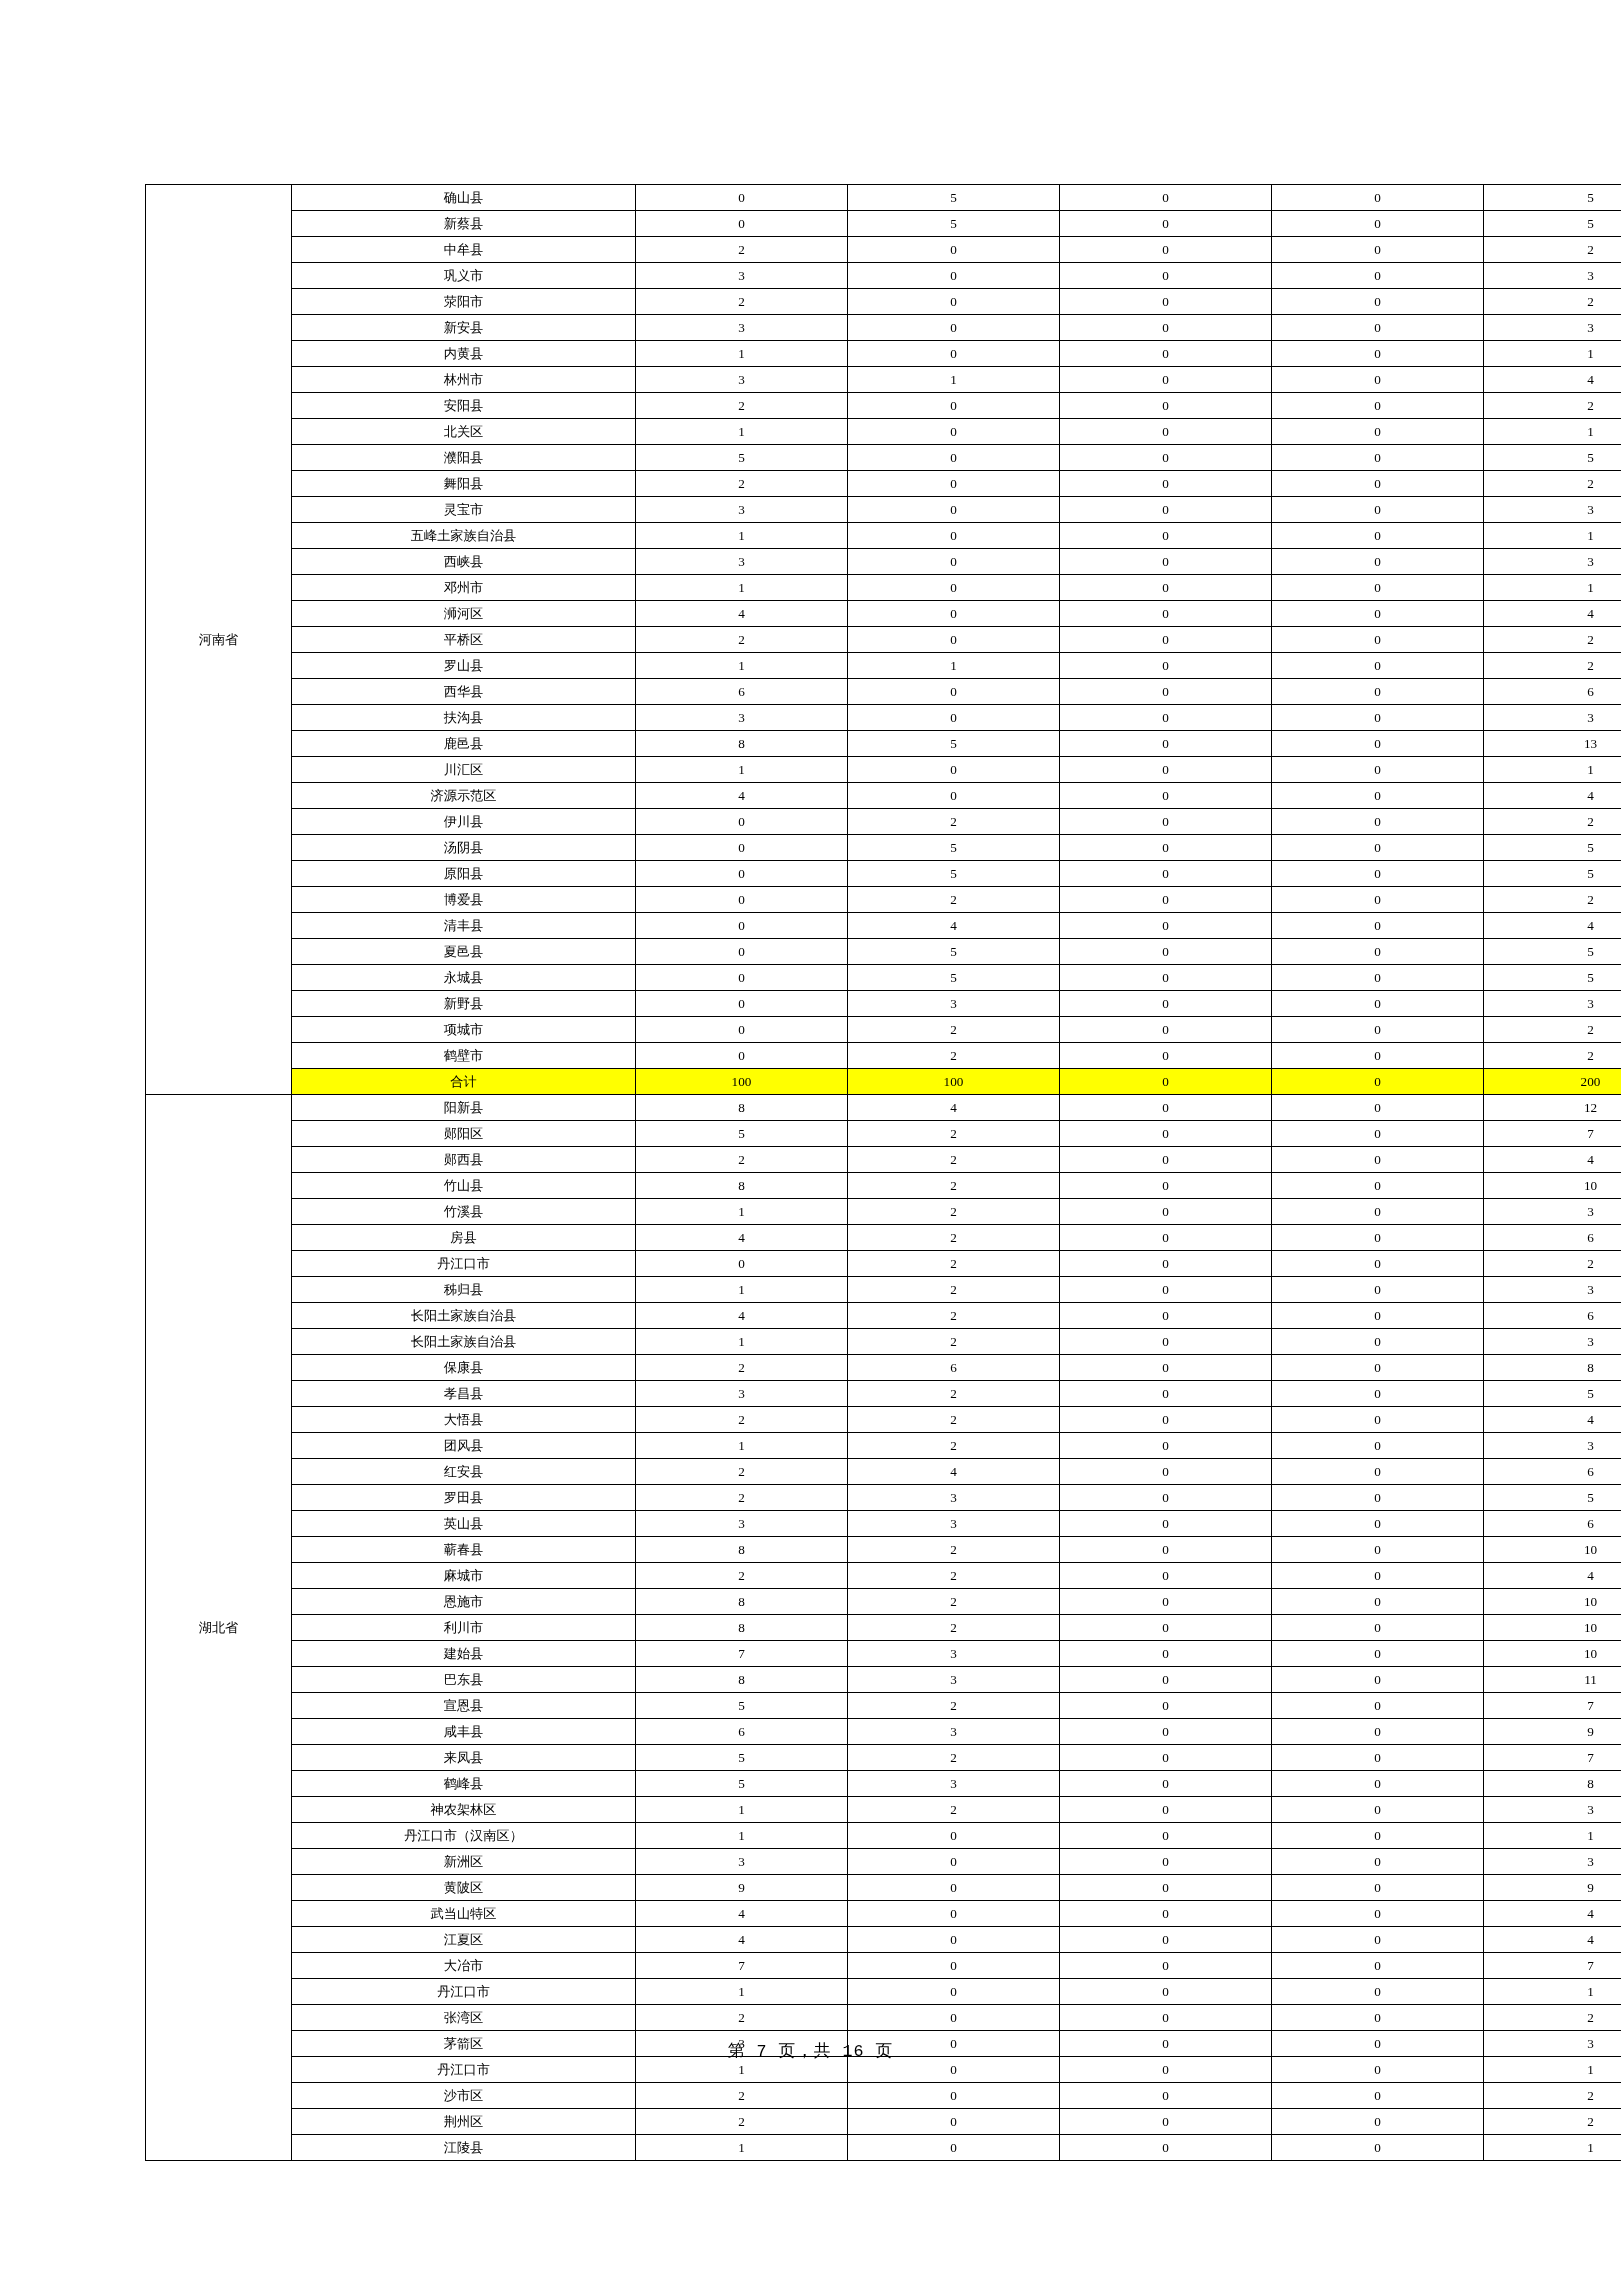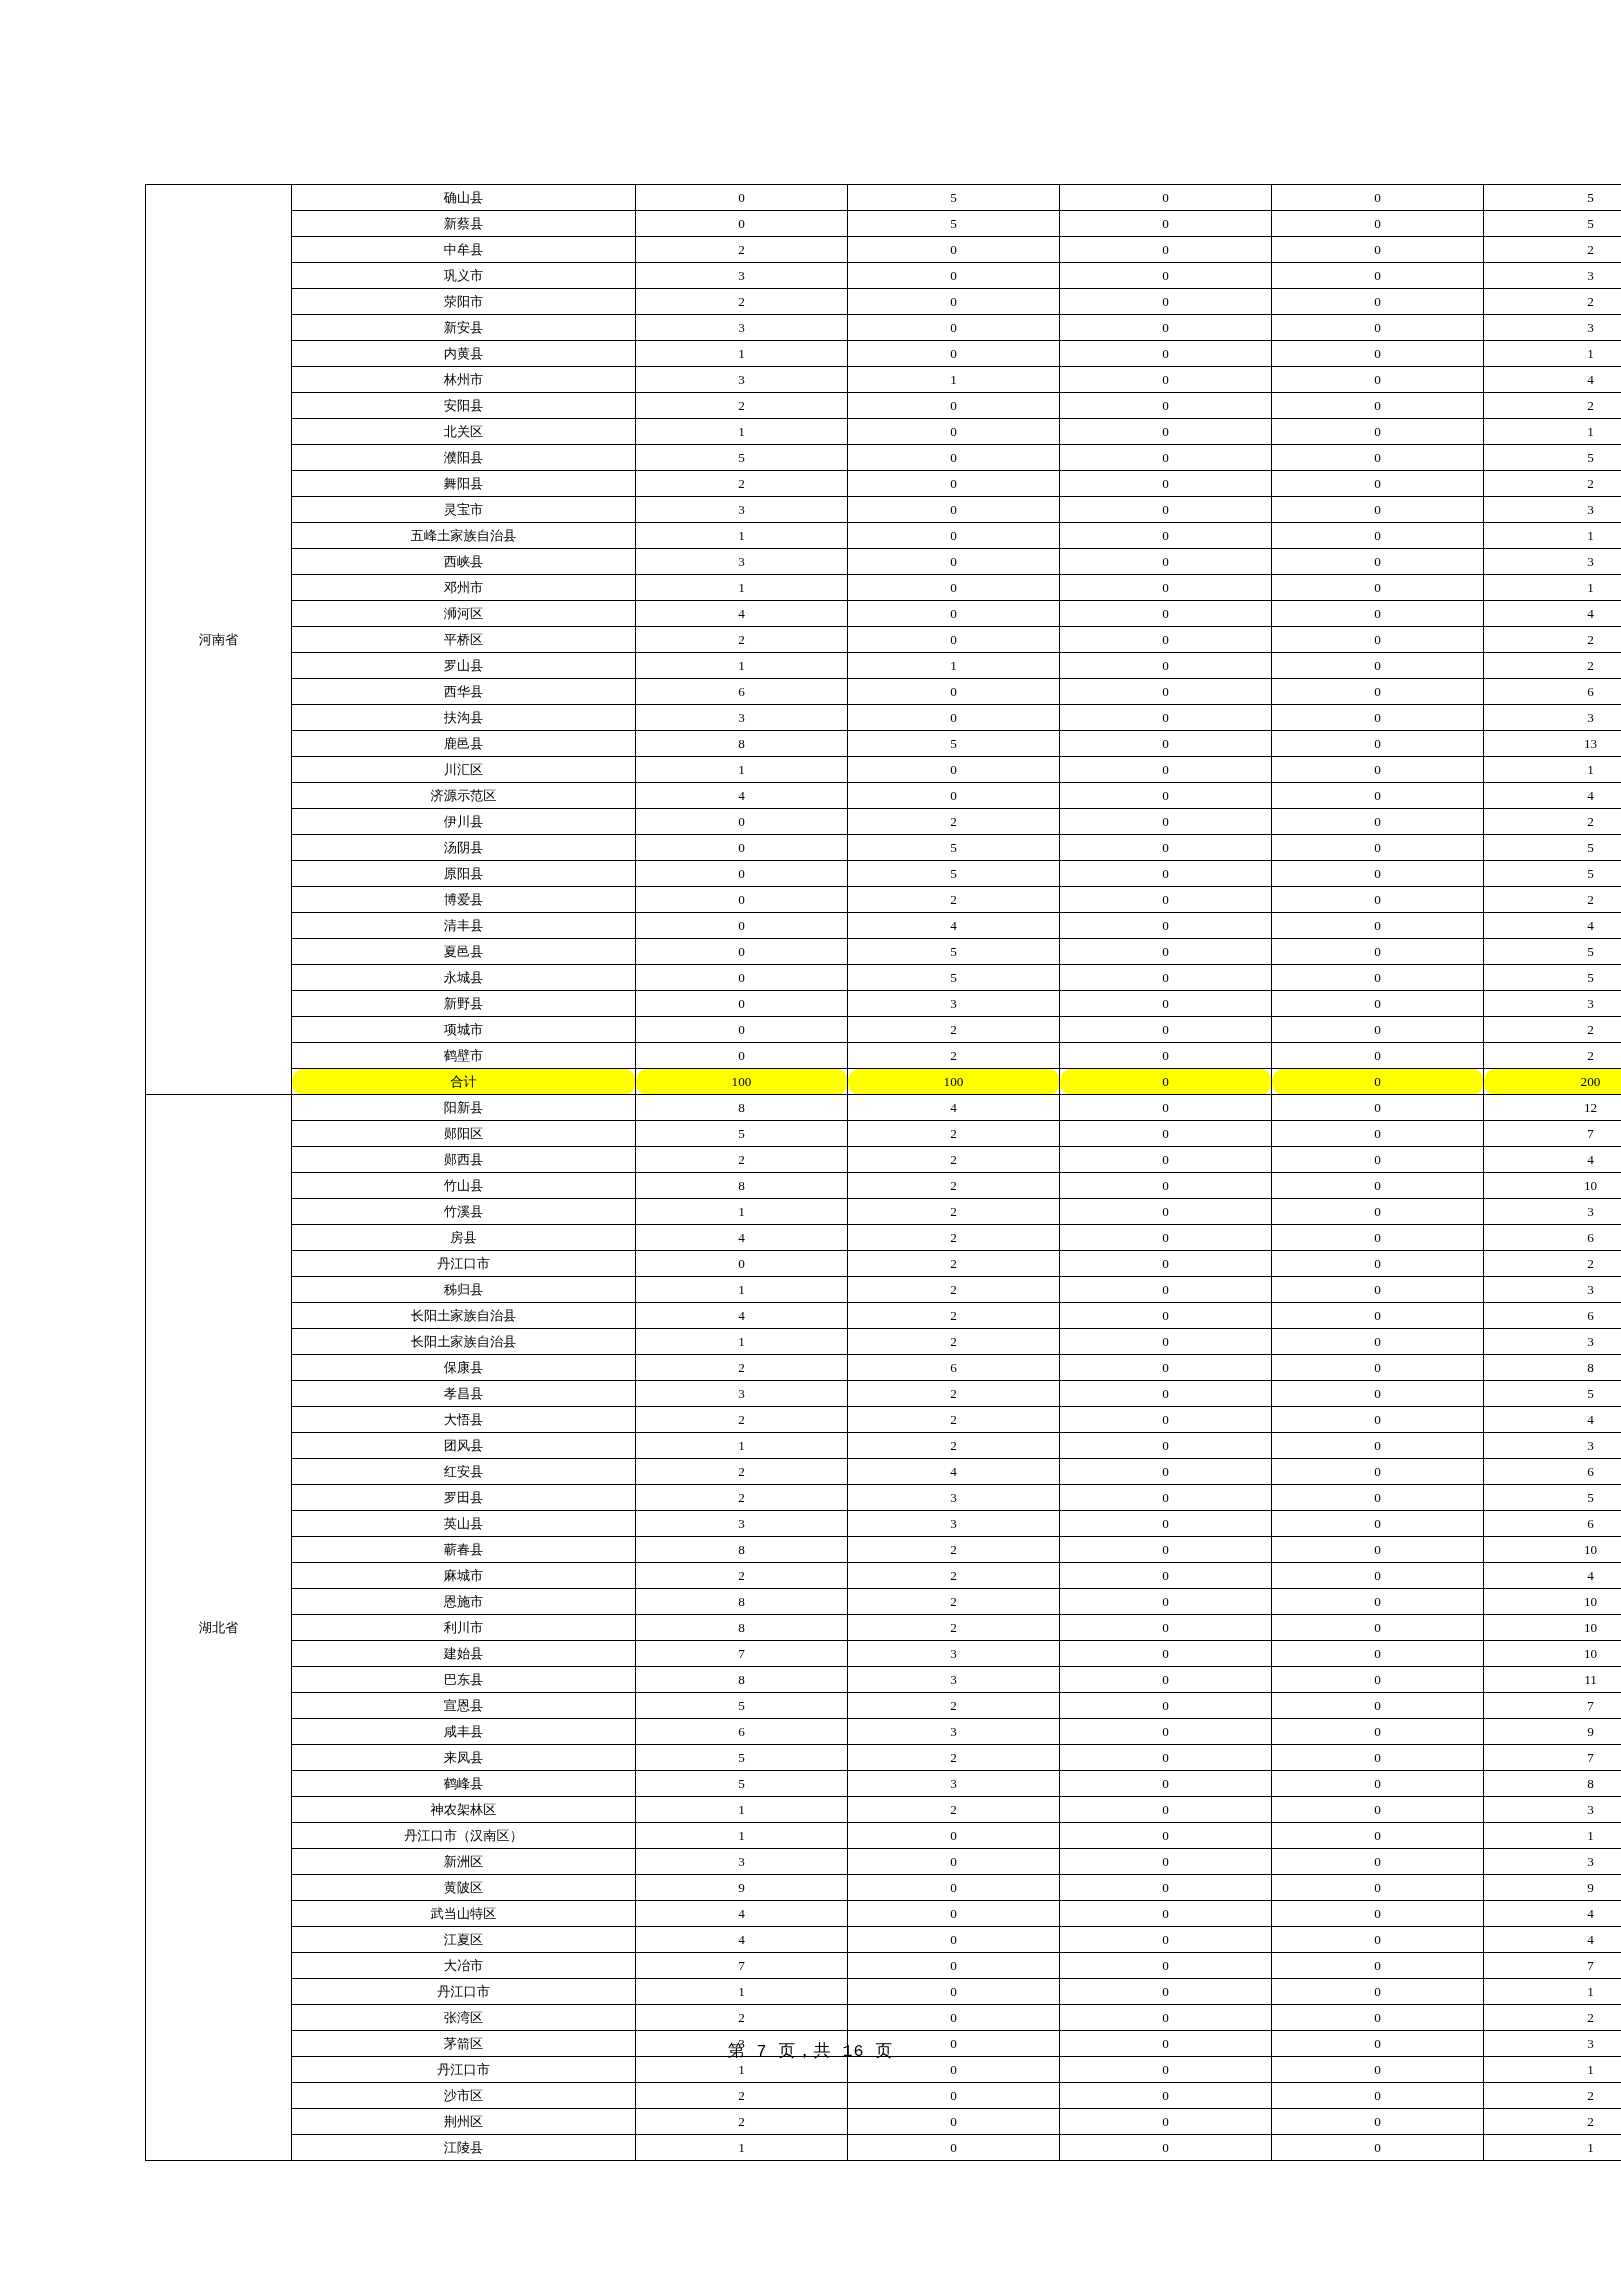--- a/index.html
+++ b/index.html
@@ -52,21 +52,20 @@
   }
   td.num {
     width: 211px;
   }
   td.num-last {
     width: 213px;
   }
   tr.total td {
     background: #ffff00;
     font-weight: normal;
-    border-radius: 12px;
   }
   .footer {
     position: absolute;
     left: 0;
     top: 2039px;
     width: 1621px;
     text-align: center;
     font-size: 16.7px;
     font-family: Liberation Mono, monospace;
     letter-spacing: 1px;

